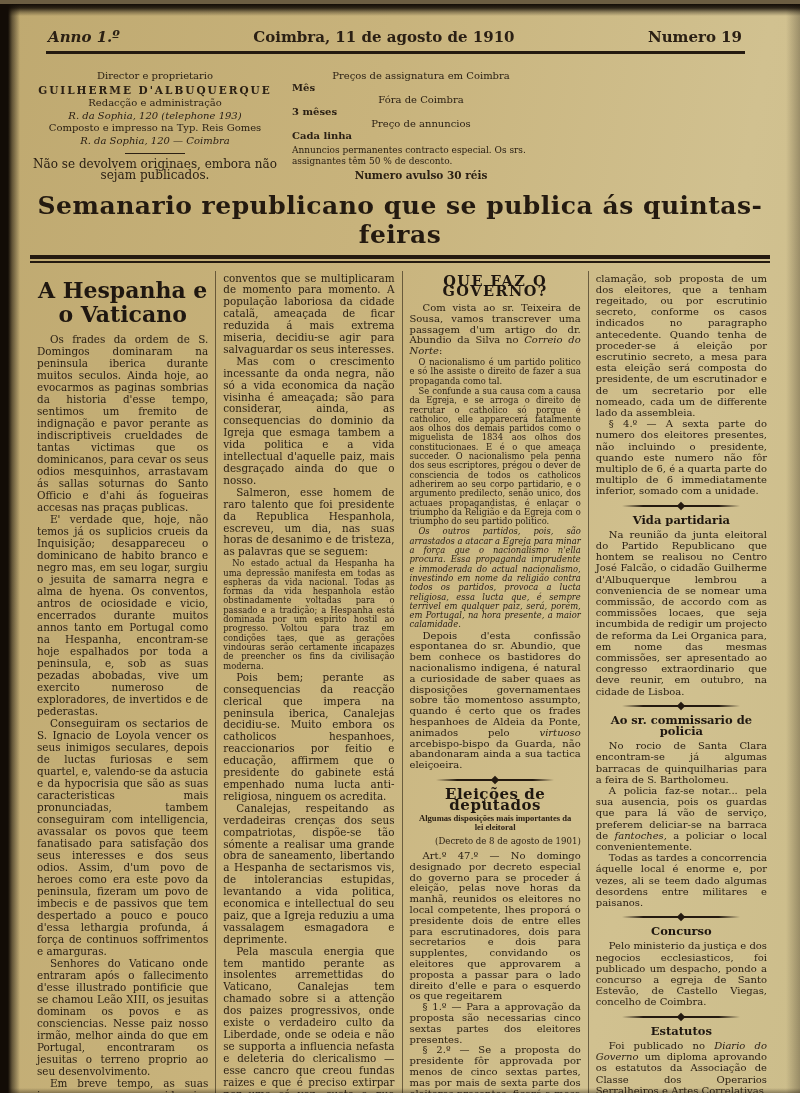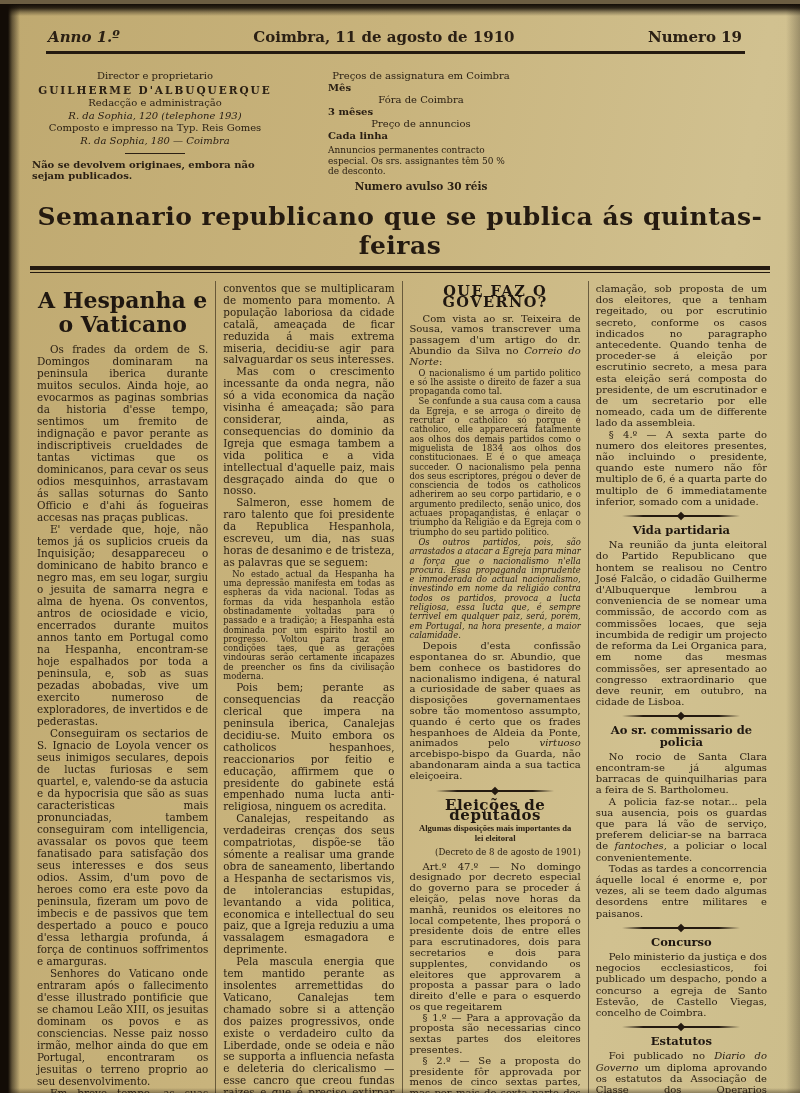--- a/index.html
+++ b/index.html
@@ -20,27 +20,27 @@
     background:linear-gradient(270deg,rgba(18,12,6,.28) 0,rgba(18,12,6,0) 14px);}
 
   
   .hdr{display:flex;justify-content:space-between;align-items:baseline;
     padding:24px 58px 0 48px;font-weight:bold;font-size:15px;}
   .hdr .anno{font-style:italic;}
   .hdr-rule{margin:5px 55px 0 46px;height:3px;background:#241a10;
     box-shadow:0 5px 0 -1.5px #241a10;}
 
   
-  .masthead{display:grid;grid-template-columns:254px 1fr 222px;margin:14px 28px 0 30px;gap:36px;}
+  .masthead{display:grid;grid-template-columns:254px 1fr 222px;margin:14px 28px 0 30px;}
   .mh-left{font-size:10px;line-height:12.5px;text-align:center;padding:2px 6px 0 2px;}
   .mh-left .l-line{}
   .mh-left .l-name{font-weight:bold;letter-spacing:2px;font-size:10.5px;margin:1px 0;}
   .mh-left .l-italic{font-style:italic;}
   .mh-left .l-rule{width:60px;height:1px;background:#2b2014;margin:6px auto 5px;}
-  .mh-left .l-note{text-align:left;font-size:10px;line-height:11px;margin-top:2px;font-weight:bold;}
+  .mh-left .l-note{text-align:center;font-size:12px;line-height:11px;margin-top:2px;}
   .mh-center{border-left:1px solid rgba(43,32,20,.0);border-right:1px solid rgba(43,32,20,.55);
     display:flex;align-items:flex-start;justify-content:center;}
   .np-title{font-size:66px;font-weight:bold;letter-spacing:8px;line-height:1;
     transform:scaleY(1.12);transform-origin:top;margin-top:6px;color:#241a10;
     text-shadow:1px 1px 0 rgba(36,26,16,.35);white-space:nowrap;}
   .mh-right{font-size:10px;line-height:12px;padding:2px 0 0 8px;}
   .r-center{text-align:center;}
   .r-bold{font-weight:bold;text-align:center;margin-top:3px;font-size:10.5px;}
   .r-note{font-size:9px;line-height:10.5px;margin-top:3px;}
   .r-price{display:flex;align-items:baseline;font-weight:bold;}
@@ -92,21 +92,21 @@
   </div>
   <div class="hdr-rule"></div>
 
   <div class="masthead">
     <div class="mh-left">
         <div class="l-line">Director e proprietario</div>
         <div class="l-name">GUILHERME D'ALBUQUERQUE</div>
         <div class="l-line">Redacção e administração</div>
         <div class="l-italic">R. da Sophia, 120 (telephone 193)</div>
         <div class="l-line">Composto e impresso na Typ. Reis Gomes</div>
-        <div class="l-italic">R. da Sophia, 180 — Coimbra</div>
+        <div class="l-italic">R. da Sophia, 120 — Coimbra</div>
         <div class="l-rule"></div>
         <div class="l-note">Não se devolvem originaes, embora não sejam publicados.</div>
       </div>
     <div class="mh-right">
         <div class="r-center">Preços de assignatura em Coimbra</div>
         <div class="r-price">
           <span>Mês</span>
         </div>
         <div class="r-center">Fóra de Coimbra</div>
         <div class="r-price">

